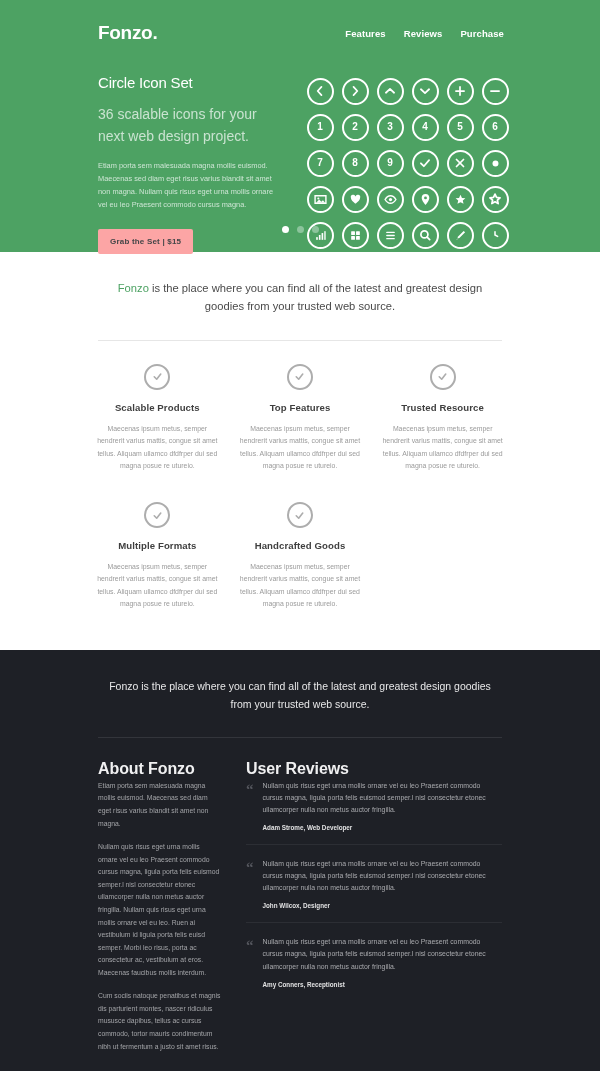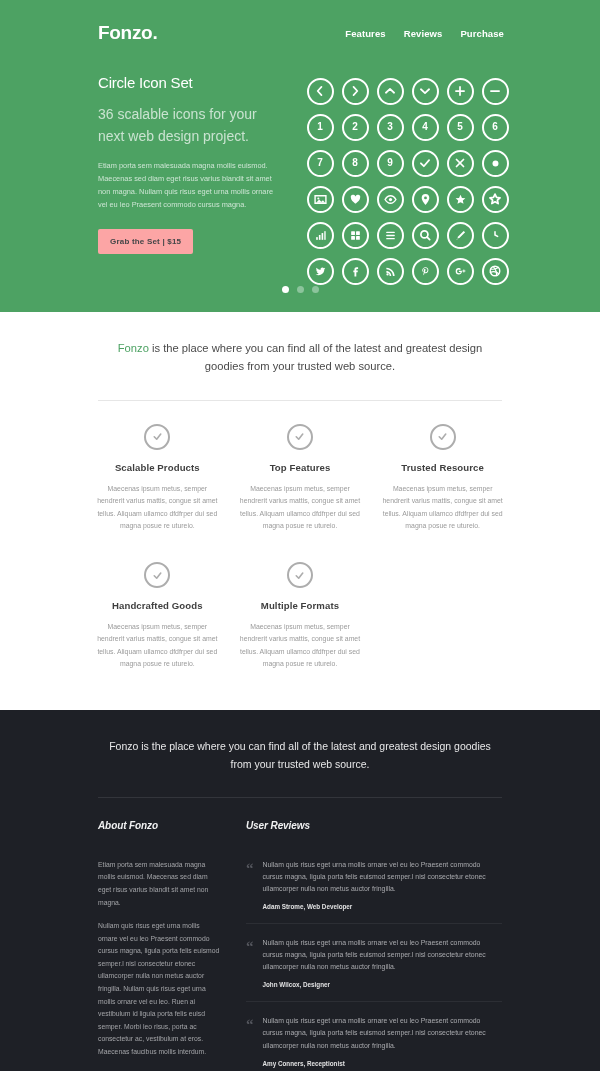--- a/index.html
+++ b/index.html
@@ -10,21 +10,21 @@
     color:#3b3b3b;
     -webkit-font-smoothing:antialiased;
   }
   .page { width:600px; margin:0 auto; }
 
   
   .hero {
     background:#4da263;
     padding:0 0 0 0;
     position:relative;
-    height:312px;
+    height:252px;
   }
   .nav {
     display:flex;
     align-items:center;
     justify-content:space-between;
     padding:22px 96px 0 98px;
   }
   .logo {
     color:#ffffff;
     font-size:19px;
@@ -178,25 +178,24 @@
   }
   .dark-cols {
     display:flex;
     gap:25px;
     padding:22px 0 34px 0;
   }
   .col-about { width:123px; flex:none; }
   .col-reviews { flex:1; }
   .dark-h {
     color:#f0f0f1;
-    font-size:10px;
-    font-weight:bold;
-    margin-bottom:28px;
+    font-size:16px;
+    font-weight:bold;
+    margin-bottom:2px;
     letter-spacing:-0.1px;
-    font-style:italic;
   }
   .about-p {
     color:#a3a4a8;
     font-size:6.8px;
     line-height:1.85;
     margin-bottom:11px;
   }
   .about-p:last-child { margin-bottom:0; }
 
   .review {
@@ -543,32 +542,32 @@
         <div class="feat-body">Maecenas ipsum metus, semper hendrerit varius mattis, congue sit amet tellus. Aliquam ullamco dfdfrper dui sed magna posue re utureio.</div>
       </div>
       <div class="feature">
         <div class="feat-icon">
           <div class="check-circle">
             <svg width="13" height="13" viewBox="0 0 24 24" fill="none" stroke="#adadad" stroke-width="3" stroke-linecap="round" stroke-linejoin="round">
               <polyline points="6,12.5 10.5,17 18,7.5"></polyline>
             </svg>
           </div>
         </div>
-        <div class="feat-title">Handcrafted Goods</div>
+        <div class="feat-title">Multiple Formats</div>
         <div class="feat-body">Maecenas ipsum metus, semper hendrerit varius mattis, congue sit amet tellus. Aliquam ullamco dfdfrper dui sed magna posue re utureio.</div>
       </div>
       <div class="feature">
         <div class="feat-icon">
           <div class="check-circle">
             <svg width="13" height="13" viewBox="0 0 24 24" fill="none" stroke="#adadad" stroke-width="3" stroke-linecap="round" stroke-linejoin="round">
               <polyline points="6,12.5 10.5,17 18,7.5"></polyline>
             </svg>
           </div>
         </div>
-        <div class="feat-title">Multiple Formats</div>
+        <div class="feat-title">Handcrafted Goods</div>
         <div class="feat-body">Maecenas ipsum metus, semper hendrerit varius mattis, congue sit amet tellus. Aliquam ullamco dfdfrper dui sed magna posue re utureio.</div>
       </div>
     </section>
 
   <section class="dark">
     <p class="dark-lead">Fonzo is the place where you can find all of the latest and greatest design goodies from your trusted web source.</p>
     <div class="dark-divider"></div>
 
     <div class="dark-cols">
       <div class="col-about">

